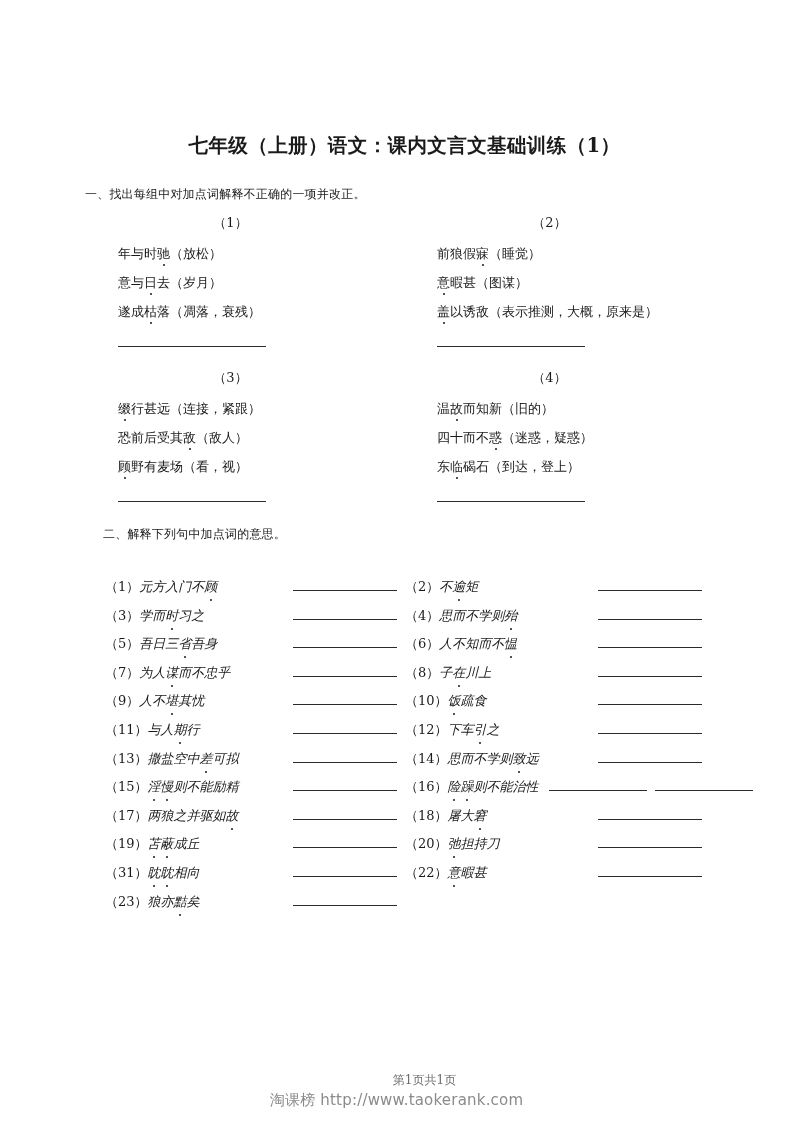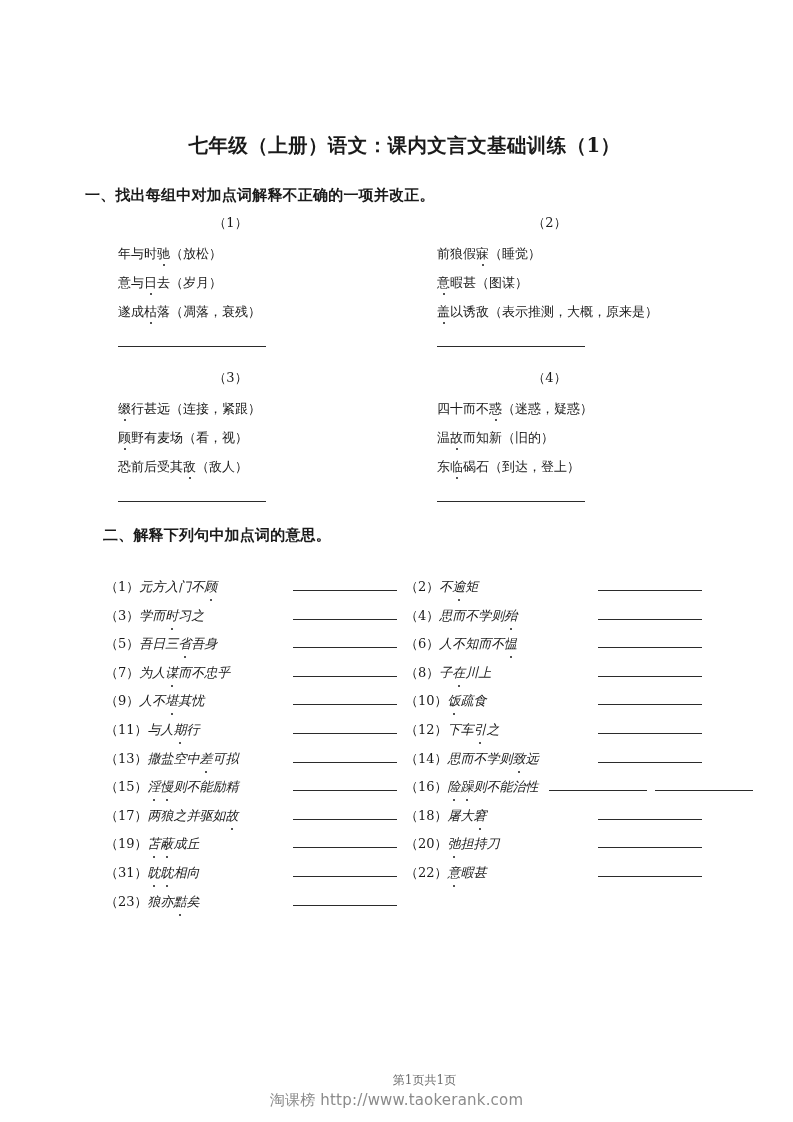--- a/index.html
+++ b/index.html
@@ -34,22 +34,22 @@
     font-weight: bold;
     letter-spacing: 0.4px;
     font-family: "DejaVu Serif", "Liberation Serif", serif;
     padding-left: 8px;
   }
 
   
   .section-heading {
     position: absolute;
     left: 85px;
-    font-size: 15px;
-    font-weight: bold;
+    font-size: 12px;
+    font-weight: normal;
     letter-spacing: 0.2px;
   }
   #sec1-heading { top: 186px; }
   #sec2-heading { top: 526px; margin-left: 18px; }
 
   
   .group {
     position: absolute;
     width: 330px;
   }
@@ -178,28 +178,28 @@
   <div class="group" id="group-2">
       <div class="group-label">（2）</div>
       <div class="gline"><span>前狼假</span><span class="dotchar">寐</span><span>（睡觉）</span></div>
       <div class="gline"><span class="dotchar">意</span><span>暇甚（图谋）</span></div>
       <div class="gline"><span class="dotchar">盖</span><span>以诱敌（表示推测，大概，原来是）</span></div>
       <div class="answer-rule"></div>
     </div>
   <div class="group" id="group-3">
       <div class="group-label">（3）</div>
       <div class="gline"><span class="dotchar">缀</span><span>行甚远（连接，紧跟）</span></div>
+      <div class="gline"><span>恐前后受其</span><span class="dotchar">敌</span><span>（敌人）</span></div>
       <div class="gline"><span class="dotchar">顾</span><span>野有麦场（看，视）</span></div>
-      <div class="gline"><span>恐前后受其</span><span class="dotchar">敌</span><span>（敌人）</span></div>
       <div class="answer-rule"></div>
     </div>
   <div class="group" id="group-4">
       <div class="group-label">（4）</div>
+      <div class="gline"><span>温</span><span class="dotchar">故</span><span>而知新（旧的）</span></div>
       <div class="gline"><span>四十而不</span><span class="dotchar">惑</span><span>（迷惑，疑惑）</span></div>
-      <div class="gline"><span>温</span><span class="dotchar">故</span><span>而知新（旧的）</span></div>
       <div class="gline"><span>东</span><span class="dotchar">临</span><span>碣石（到达，登上）</span></div>
       <div class="answer-rule"></div>
     </div>
 
   <div class="section-heading" id="sec2-heading">二、解释下列句中加点词的意思。</div>
 
   <div id="sec2-list">
       <div class="q-row">
         <div class="q-cell left">
           <span>（1）</span>

